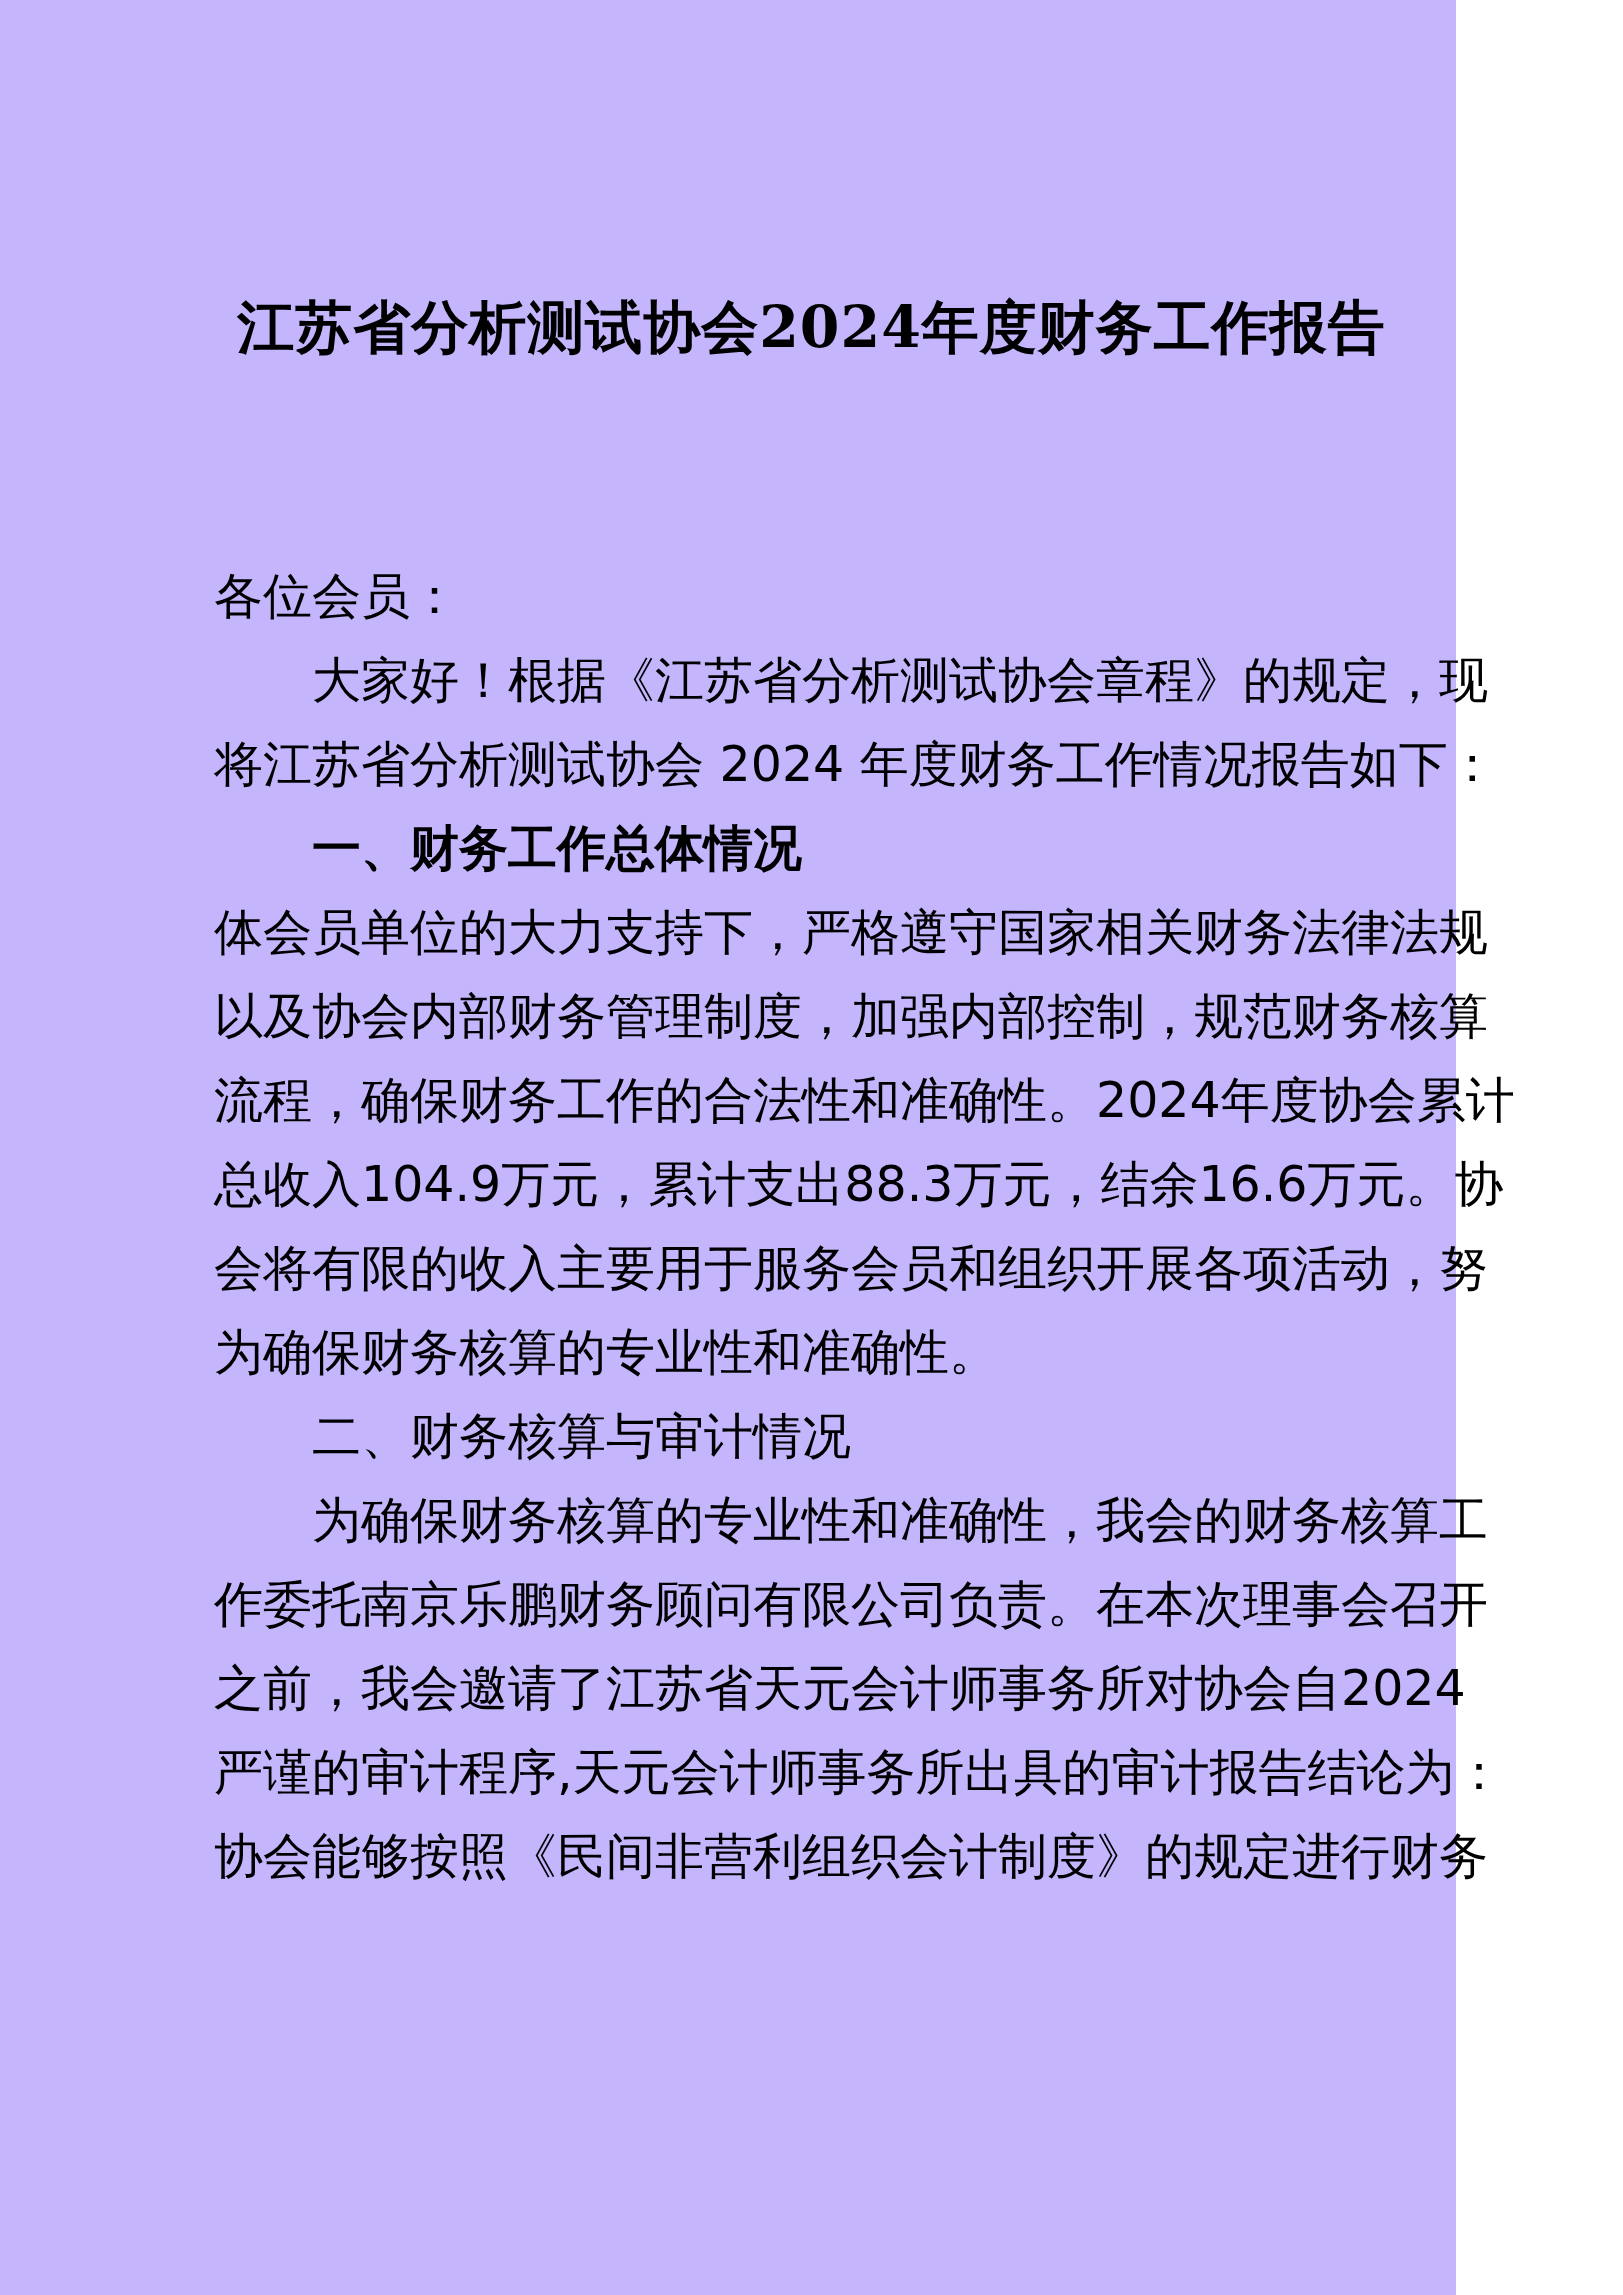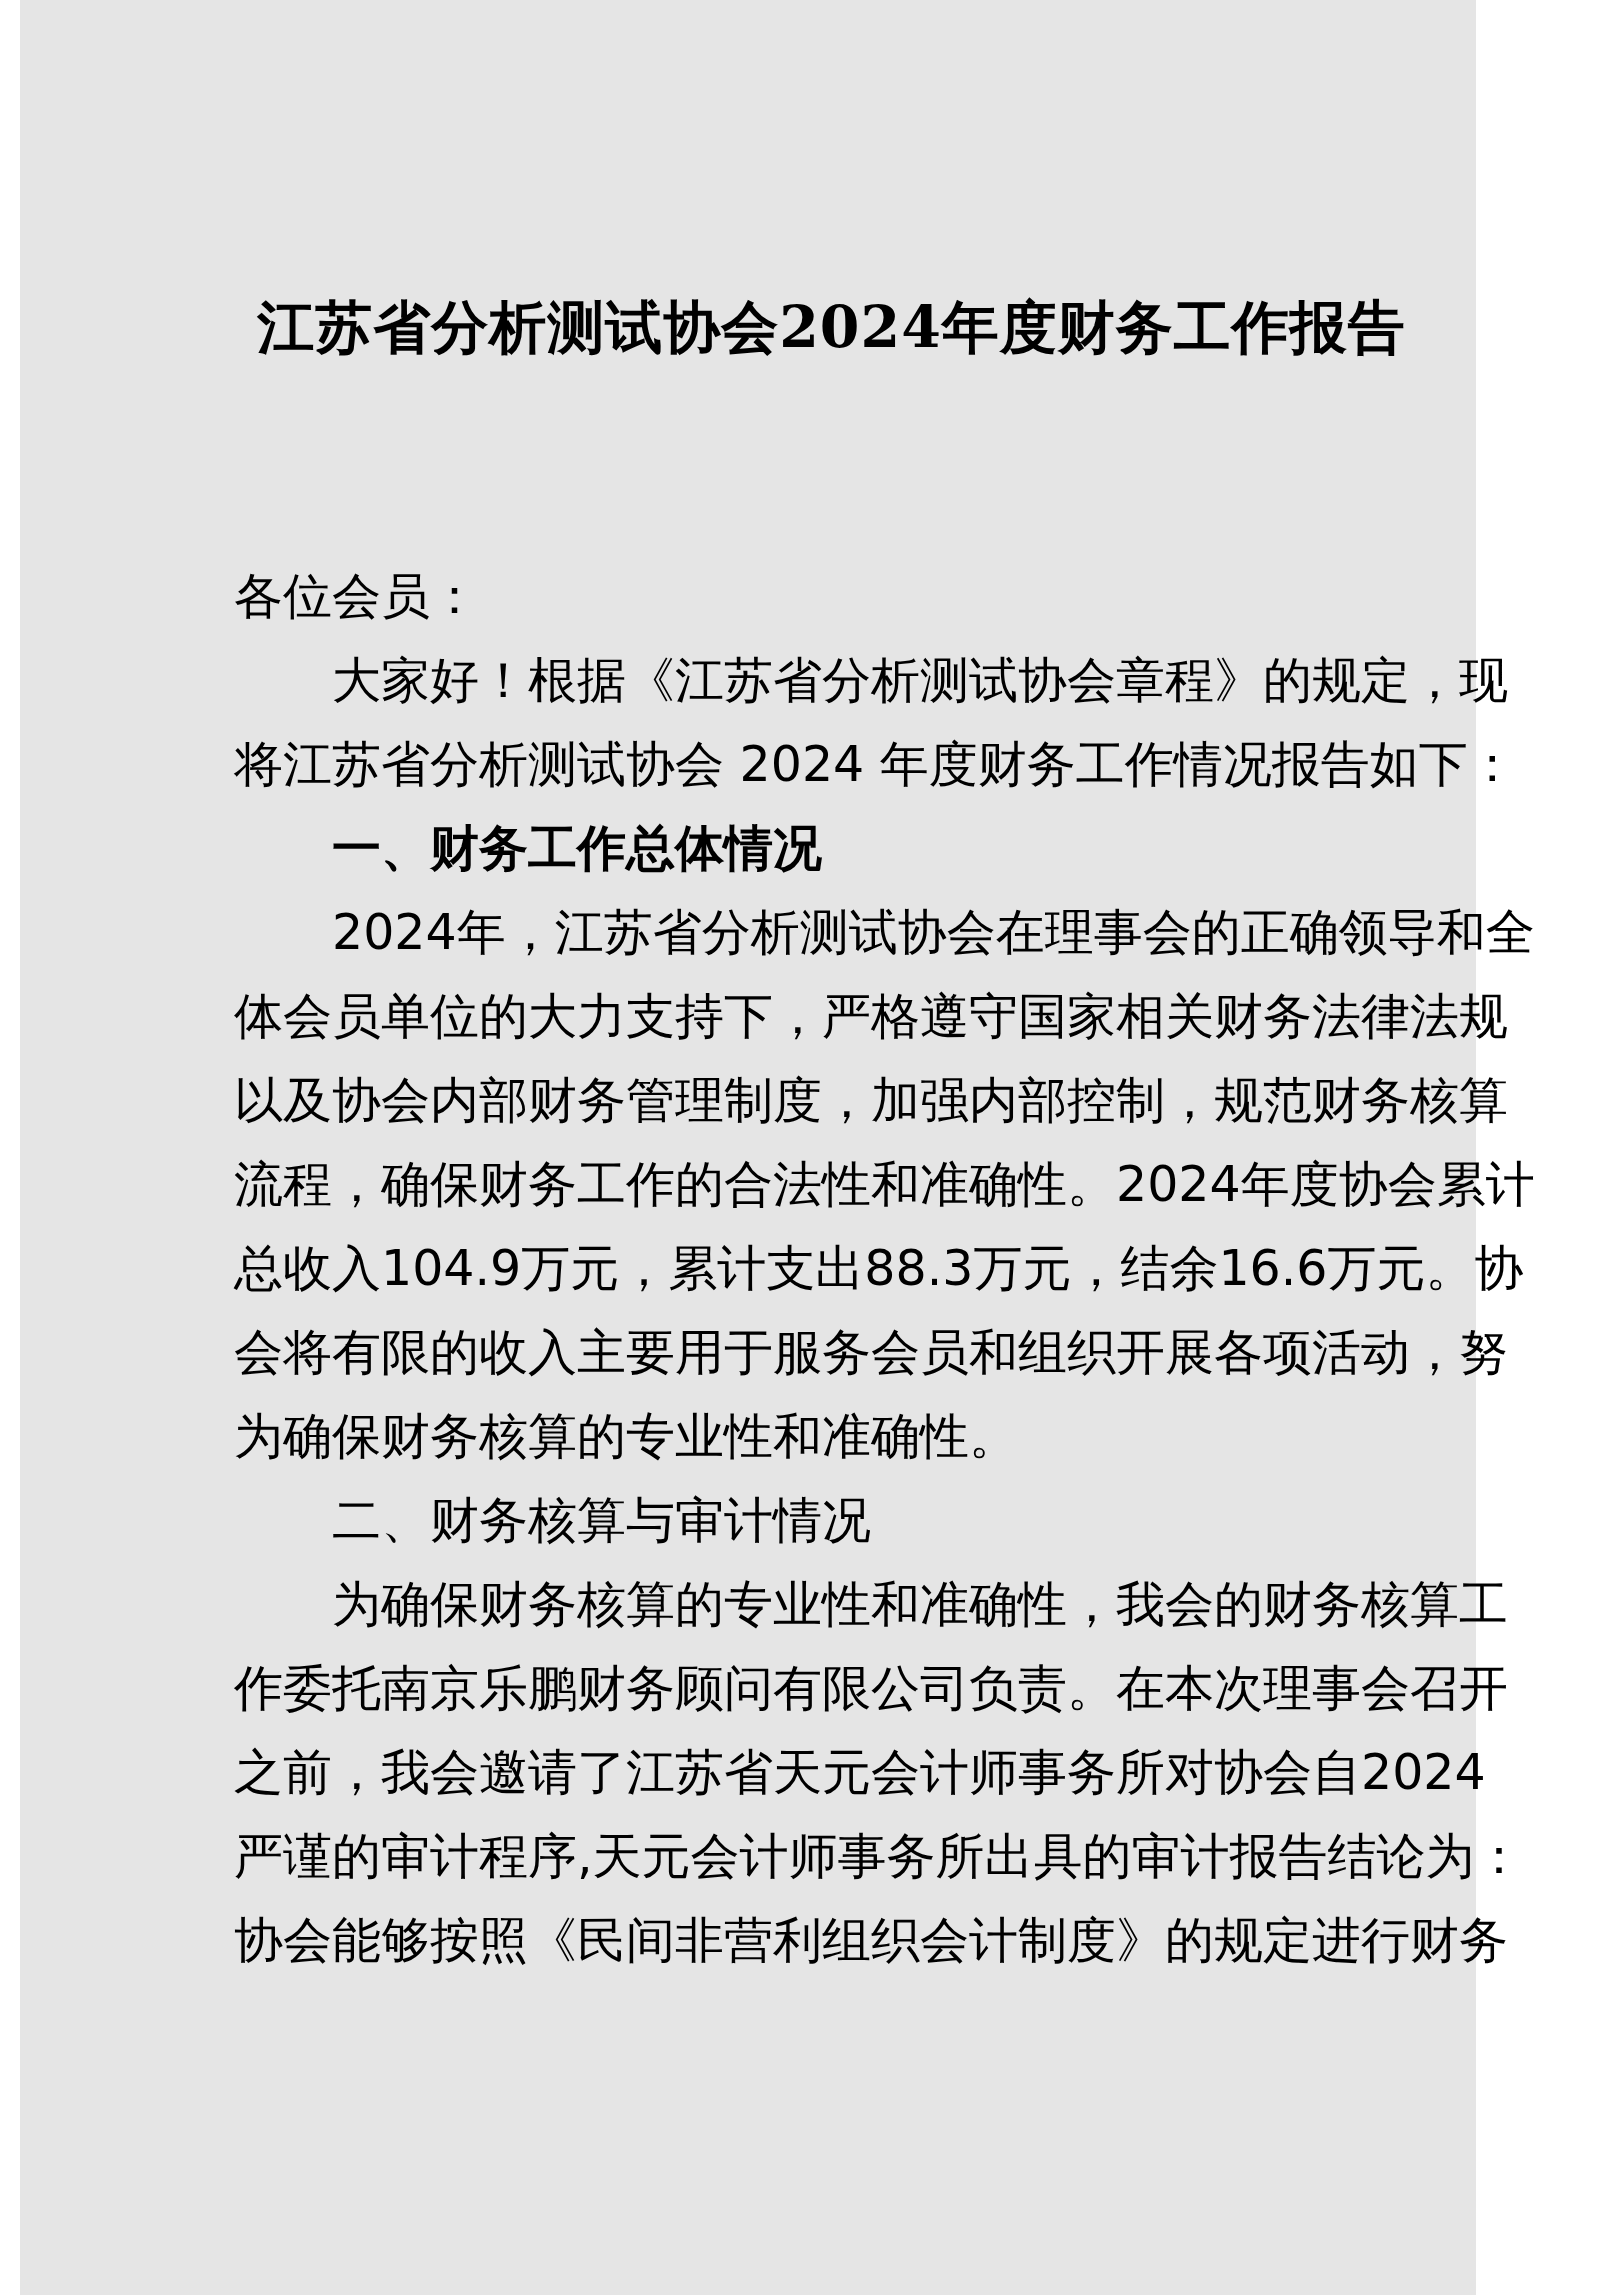--- a/index.html
+++ b/index.html
@@ -14,22 +14,21 @@
       overflow: hidden;
       color: #000000;
       font-family: "Liberation Serif", "DejaVu Serif", serif;
     }
     .page {
       position: absolute;
       left: 0;
       top: 0;
       width: 1456px;
       height: 2295px;
-      background: #e5e5e5;
-      margin-left: 20px;
+      background: #c4b5fd;
     }
     .title {
       position: absolute;
       left: 0;
       top: 286px;
       width: 1623px;
       text-align: center;
       font-family: "DejaVu Serif", "Liberation Serif", serif;
       font-weight: bold;
       font-size: 57px;
@@ -69,21 +68,20 @@
 
   <div class="body">
 
     <span class="line last">各位会员：</span>
 
     <span class="line first-indent">大家好！根据《江苏省分析测试协会章程》的规定，现</span>
     <span class="line last">将江苏省分析测试协会 2024 年度财务工作情况报告如下：</span>
 
     <span class="line last first-indent" style="font-weight:bold;">一、财务工作总体情况</span>
 
-    <span class="line first-indent">2024年，江苏省分析测试协会在理事会的正确领导和全</span>
     <span class="line">体会员单位的大力支持下，严格遵守国家相关财务法律法规</span>
     <span class="line">以及协会内部财务管理制度，加强内部控制，规范财务核算</span>
     <span class="line">流程，确保财务工作的合法性和准确性。2024年度协会累计</span>
     <span class="line">总收入104.9万元，累计支出88.3万元，结余16.6万元。协</span>
     <span class="line">会将有限的收入主要用于服务会员和组织开展各项活动，努</span>
     <span class="line last">为确保财务核算的专业性和准确性。</span>
 
     <span class="line last first-indent" style="font-weight:normal;">二、财务核算与审计情况</span>
 
     <span class="line first-indent">为确保财务核算的专业性和准确性，我会的财务核算工</span>

